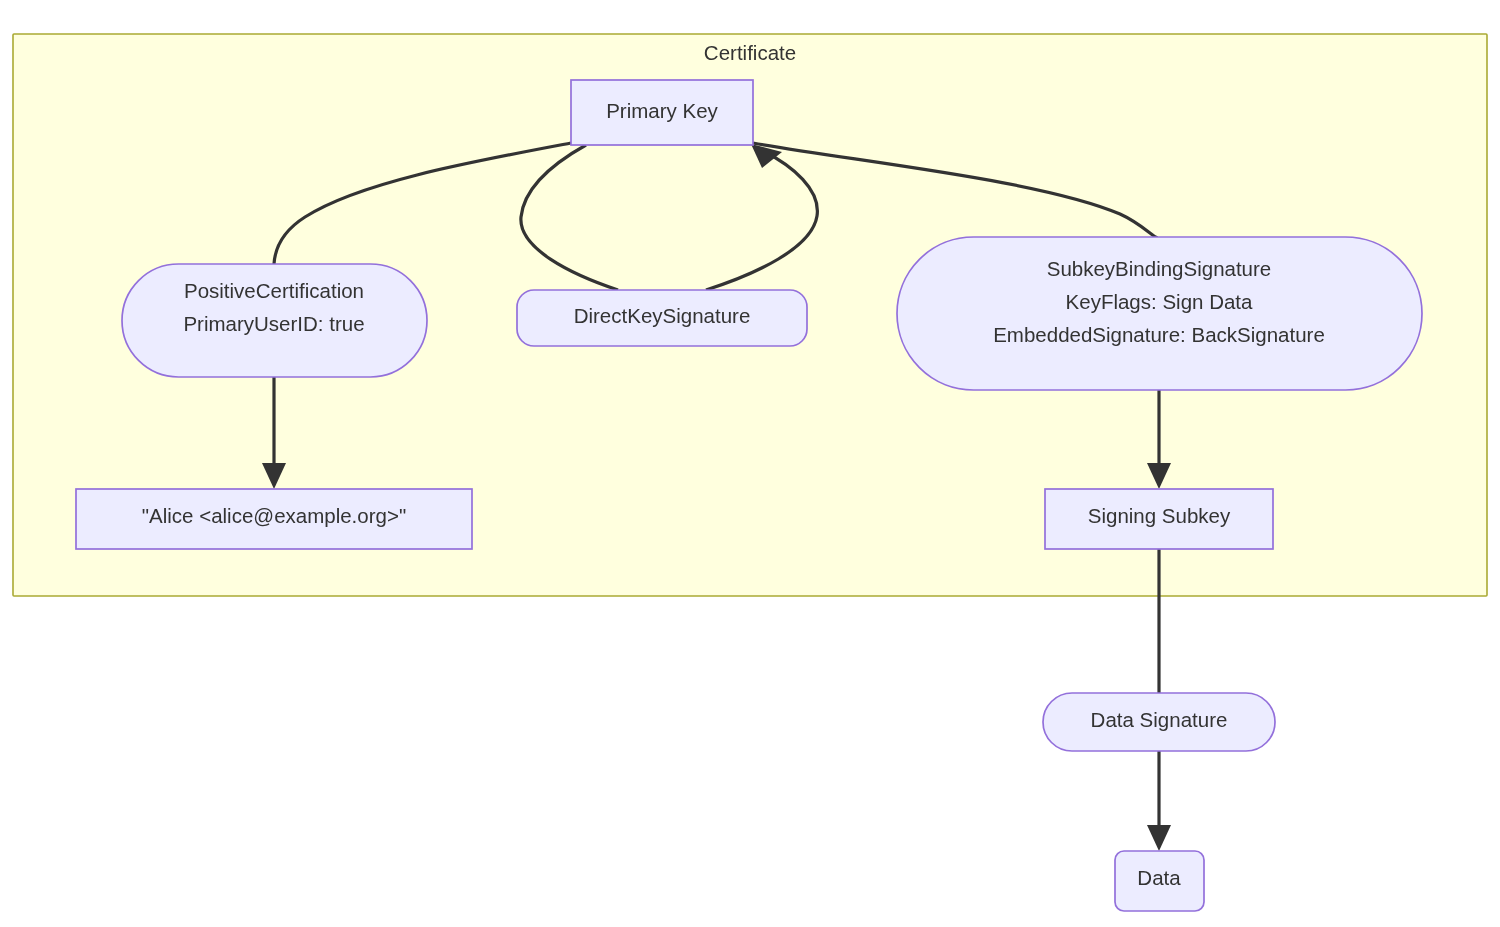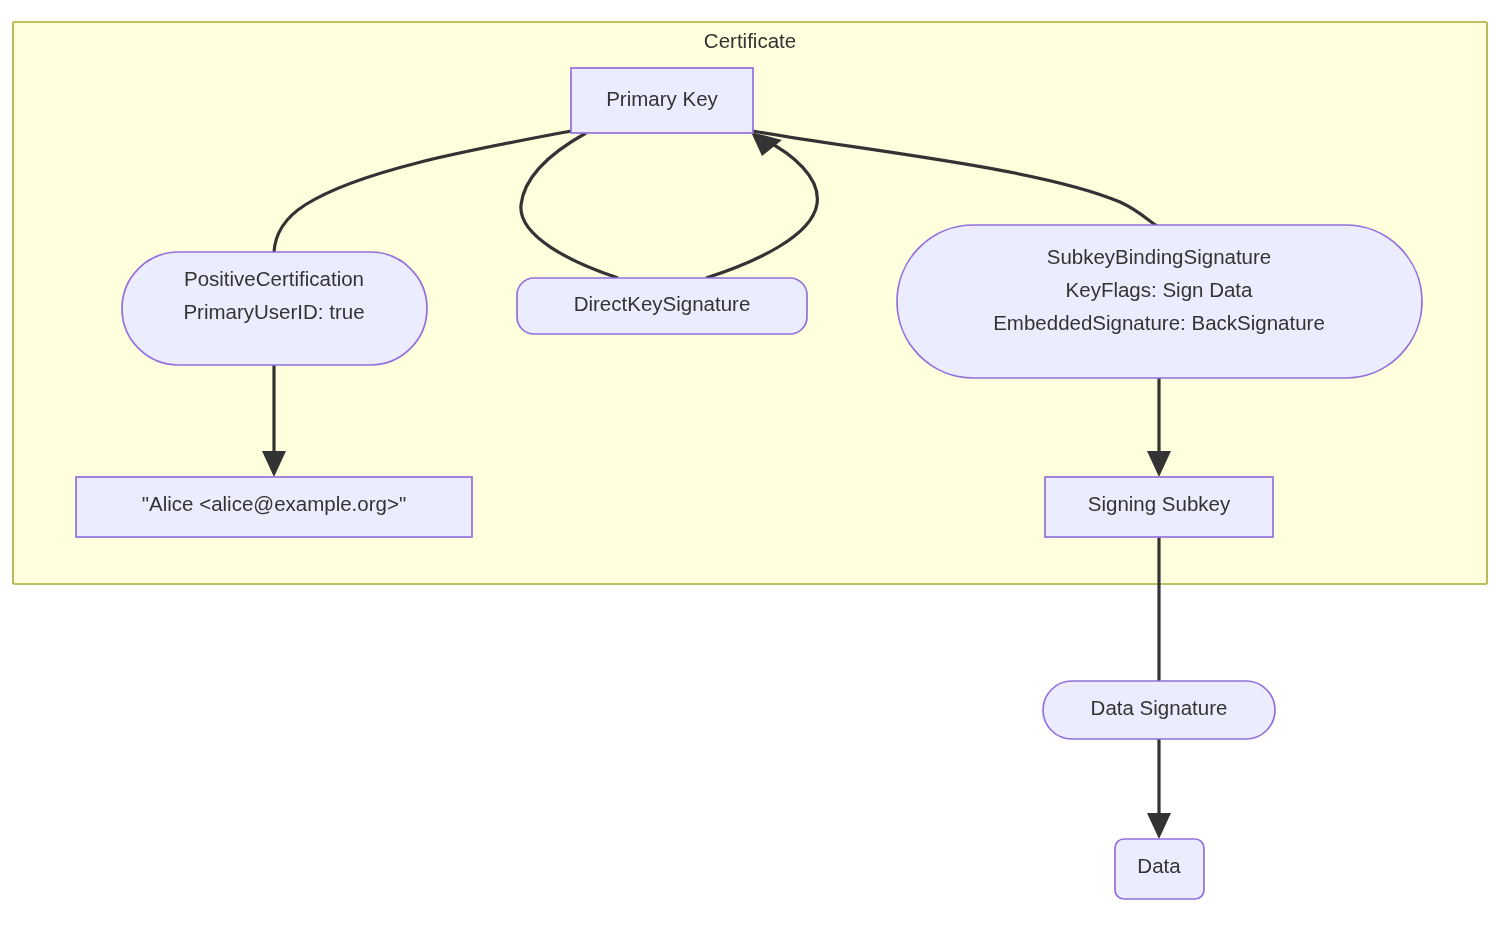--- a/index.html
+++ b/index.html
@@ -10,21 +10,21 @@
   }
   body {
     width: 1500px;
     height: 927px;
     position: relative;
     overflow: hidden;
     font-family: "Liberation Sans", "DejaVu Sans", sans-serif;
   }
   #diagram-root {
     position: absolute;
-    left: 0; top: 0;
+    left: 0; top: 12px;
     width: 1500px;
     height: 654px;
   }
   svg#diagram-canvas {
     position: absolute;
     left: 0; top: 0;
     width: 1500px;
     height: 927px;
     display: block;
   }

